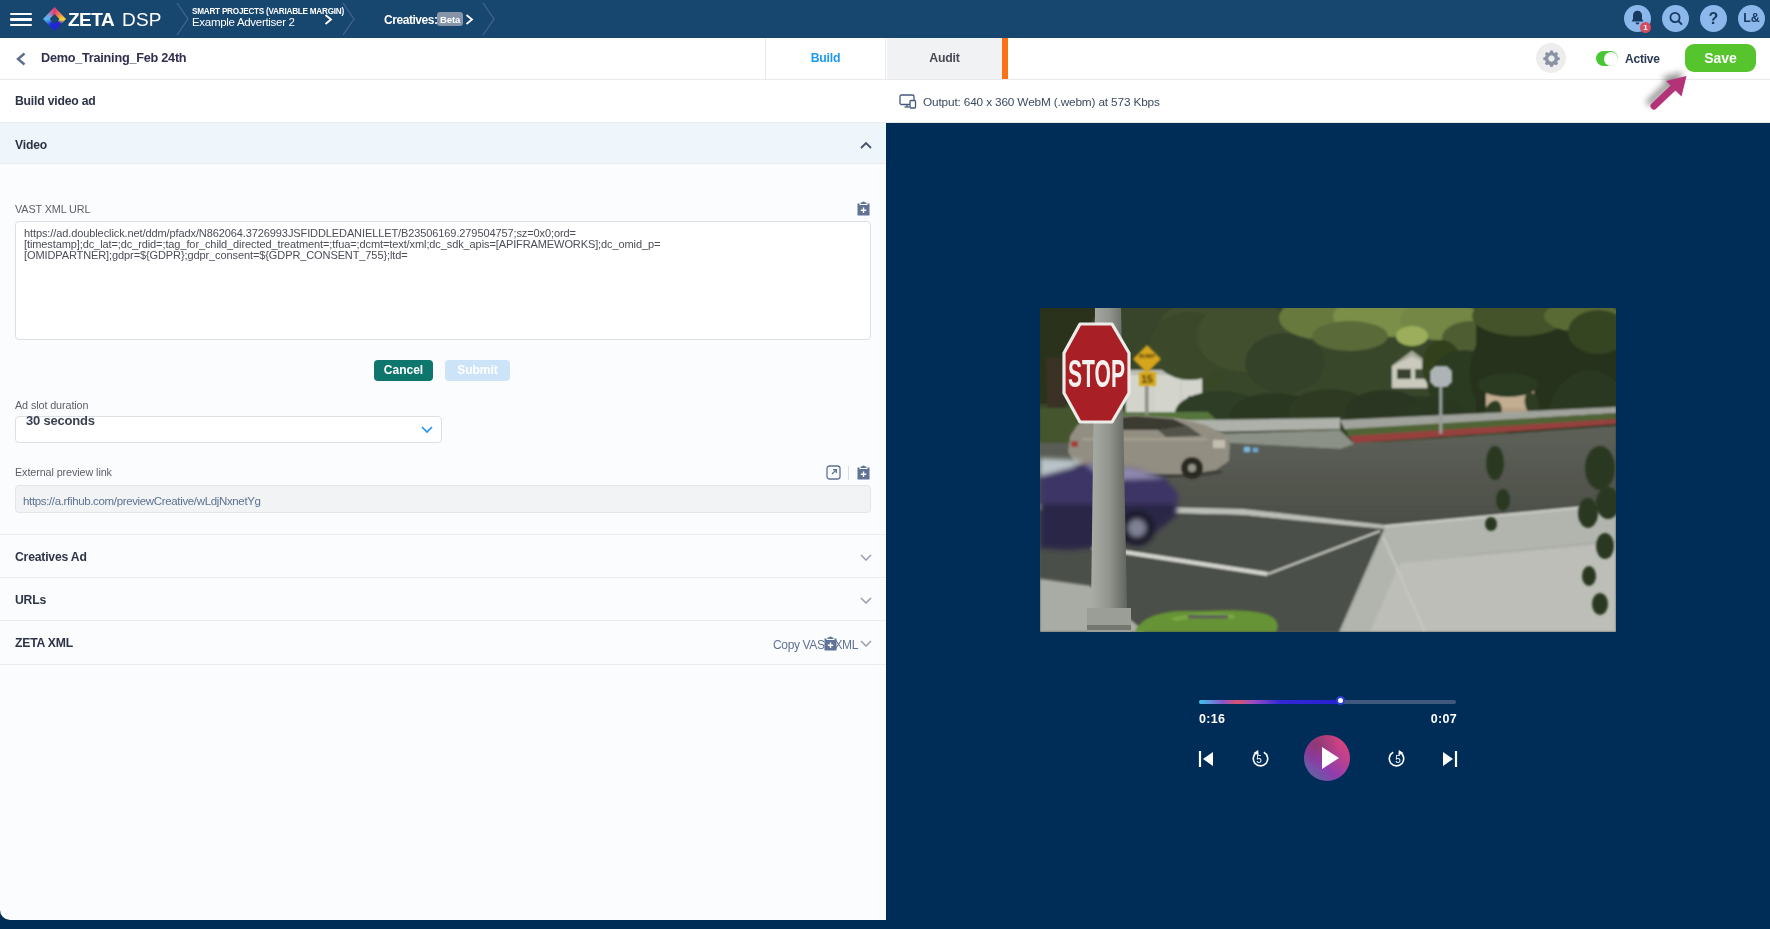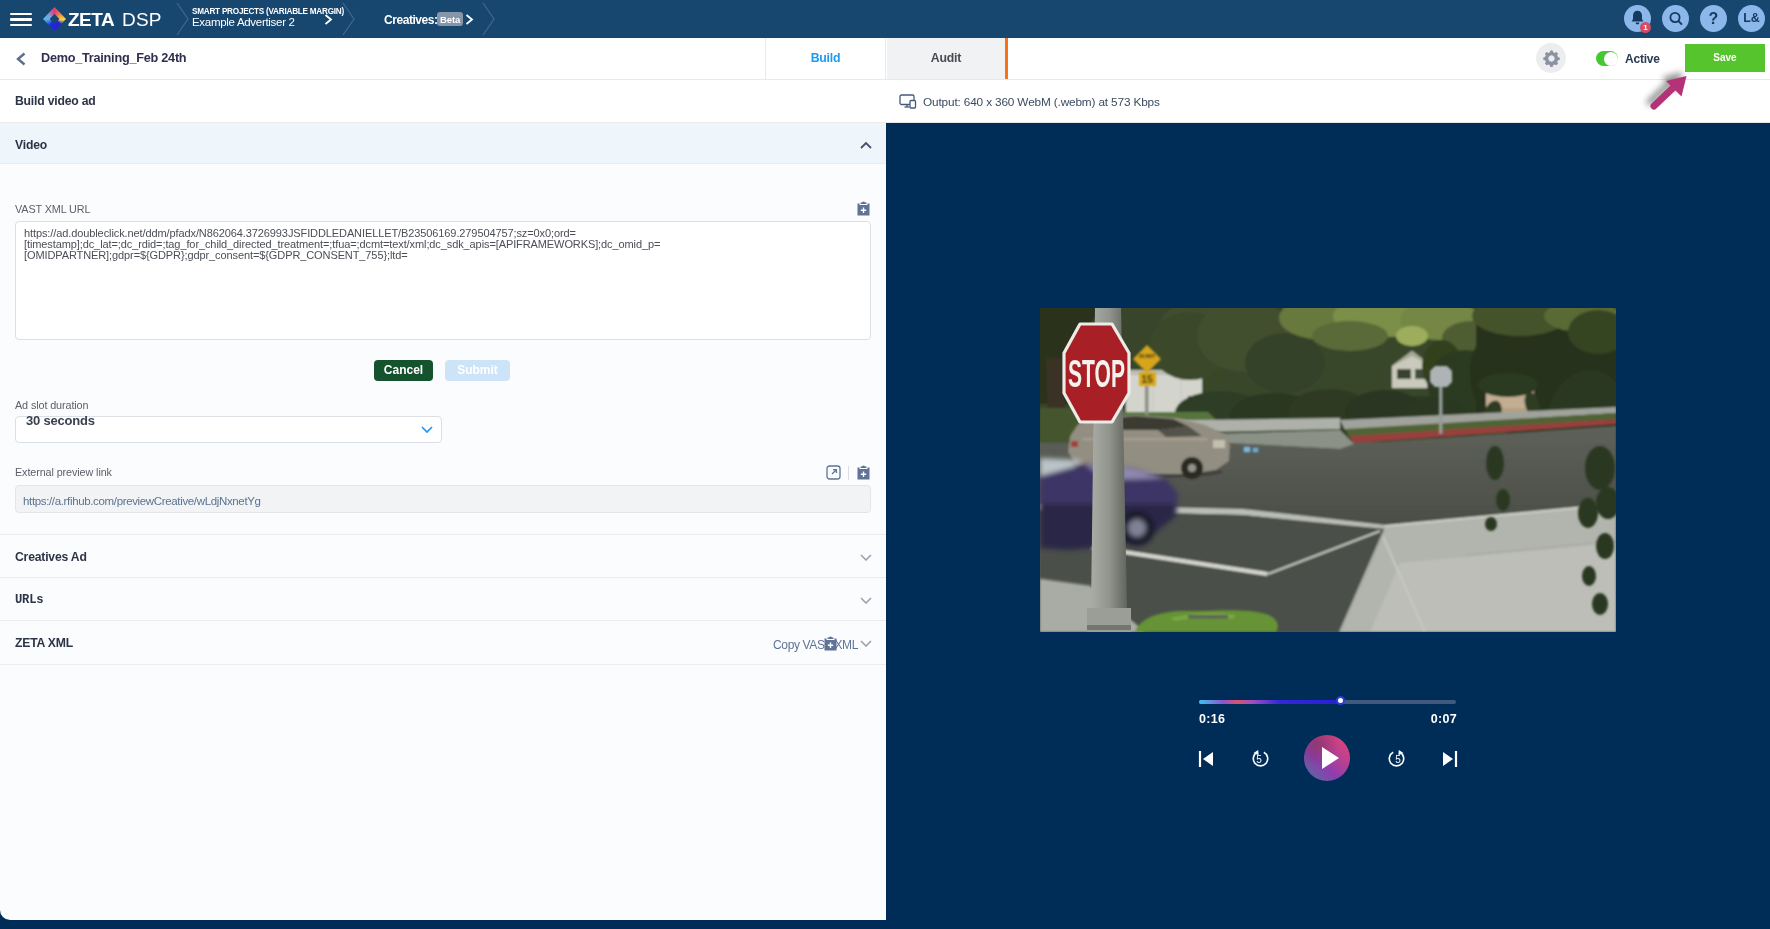--- a/index.html
+++ b/index.html
@@ -26,26 +26,26 @@
   .beta { position:absolute; background:#8795aa; color:#fff; font-size:9.5px; font-weight:bold; border-radius:3px; padding:1.5px 3px; letter-spacing:-0.1px; }
   .nav-circ { position:absolute; top:5px; width:27px; height:27px; border-radius:50%; background:#8cb7eb; color:#16395f; text-align:center; }
   .badge { position:absolute; width:11px; height:11px; border-radius:50%; background:#d84a5f; color:#fff; font-size:8px; font-weight:bold; line-height:11px; text-align:center; }
 
   
   .header { position:absolute; left:0; top:38px; width:1770px; height:42px; background:#fff; border-bottom:1px solid #e9e9e9; }
   .back { position:absolute; left:15px; top:52px; }
   .title { position:absolute; left:41px; top:51px; font-size:12.7px; font-weight:bold; color:#2f2f4f; letter-spacing:-0.25px; }
   .tab { position:absolute; top:38px; height:41px; width:121px; text-align:center; line-height:41px; font-size:12.3px; font-weight:bold; letter-spacing:-0.2px; }
   .tab.build { left:765px; background:#fff; color:#1d9bf0; border-left:1px solid #eaeaea; border-right:1px solid #eaeaea; }
-  .tab.audit { left:887px; background:#f1f2f3; color:#4a4a55; border-right:3px solid #f97316; }
+  .tab.audit { left:887px; background:#f1f2f3; color:#4a4a55; border-right:6px solid #f97316; }
   .gearc { position:absolute; left:1536px; top:43px; width:30px; height:30px; border-radius:50%; background:#ededee; }
   .toggle { position:absolute; left:1596px; top:51px; width:22px; height:15px; border-radius:8px; background:#45c832; }
   .toggle .knob { position:absolute; right:0.5px; top:0.5px; width:14px; height:14px; background:#fff; border-radius:50%; }
   .active-lbl { position:absolute; left:1625px; top:52px; font-size:12px; font-weight:bold; color:#2c3a55; letter-spacing:-0.2px; }
-  .save { position:absolute; left:1685px; top:44px; width:80px; height:28px; background:#55c42d; border-radius:0; color:#fff; font-size:10px; font-weight:bold; text-align:center; line-height:28px; }
+  .save { position:absolute; left:1685px; top:44px; width:71px; height:28px; background:#55c42d; border-radius:9px; color:#fff; font-size:14px; font-weight:bold; text-align:center; line-height:28px; }
 
   
   .left-panel { position:absolute; left:0; top:80px; width:886px; height:840px; background:#fbfcfd; border-bottom-left-radius:10px; }
   .lp-row { position:absolute; left:0; width:886px; border-bottom:1px solid #ececef; }
   .lp-title { font-size:12.2px; font-weight:bold; color:#2e3447; position:absolute; left:15px; letter-spacing:-0.2px; }
   .lbl { font-size:10.8px; color:#5d6068; position:absolute; letter-spacing:-0.1px; }
   .chev-down { position:absolute; width:12px; height:8px; }
 
   
   .clip { position:absolute; width:13px; height:15px; }
@@ -149,21 +149,21 @@
 <div class="lbl" style="left:15px; top:203px;">VAST XML URL</div>
 <svg class="clip" style="left:857px; top:201px;" viewBox="0 0 13 15">
     <path fill="#5f7396" d="M3.5 1.6 L5 1.6 A1.6 1.6 0 0 1 8 1.6 L9.5 1.6 L9.5 3 L3.5 3 Z"></path>
     <path fill="#5f7396" d="M0.5 2.6 h2 v1.4 h8 v-1.4 h2 v12 h-12 Z"></path>
     <path fill="#fff" d="M5.8 6.5 h1.4 v2 h2 v1.4 h-2 v2 h-1.4 v-2 h-2 v-1.4 h2 Z"></path>
   </svg>
 
 <div class="abs" style="left:15px; top:221px; width:856px; height:119px; background:#fff; border:1px solid #dcdfe3; border-radius:4px;"></div>
 <div class="abs" style="left:24px; top:228px; width:700px; font-size:11px; line-height:10.8px; color:#4b4e57; letter-spacing:-0.1px;">https://ad.doubleclick.net/ddm/pfadx/N862064.3726993JSFIDDLEDANIELLET/B23506169.279504757;sz=0x0;ord=<br>[timestamp];dc_lat=;dc_rdid=;tag_for_child_directed_treatment=;tfua=;dcmt=text/xml;dc_sdk_apis=[APIFRAMEWORKS];dc_omid_p=<br>[OMIDPARTNER];gdpr=${GDPR};gdpr_consent=${GDPR_CONSENT_755};ltd=</div>
 
-<div class="abs" style="left:374px; top:360px; width:59px; height:21px; background:#14532d; border-radius:4px; color:#fff; font-size:12px; font-weight:bold; text-align:center; line-height:21px;">Cancel</div>
+<div class="abs" style="left:374px; top:360px; width:59px; height:21px; background:#0f766e; border-radius:4px; color:#fff; font-size:12px; font-weight:bold; text-align:center; line-height:21px;">Cancel</div>
 <div class="abs" style="left:445px; top:360px; width:65px; height:21px; background:#cde4f8; border-radius:4px; color:#fff; font-size:12px; font-weight:bold; text-align:center; line-height:21px;">Submit</div>
 
 <div class="lbl" style="left:15px; top:399px;">Ad slot duration</div>
 <div class="abs" style="left:15px; top:416px; width:427px; height:27px; background:#fff; border:1px solid #dcdfe3; border-radius:4px;"></div>
 <div class="abs" style="left:26px; top:413px; font-size:13px; font-weight:bold; color:#3a4150; letter-spacing:-0.2px;">30 seconds</div>
 <svg class="abs" style="left:421px; top:426px;" width="12" height="8">
     <path d="M1 1 L6 6 L11 1" fill="none" stroke="#2196f3" stroke-width="1.7"></path>
   </svg>
 
 <div class="lbl" style="left:15px; top:466px;">External preview link</div>
@@ -179,21 +179,21 @@
   </svg>
 <div class="abs" style="left:15px; top:485px; width:856px; height:28px; background:#f2f3f5; border:1px solid #e4e5e8; border-radius:4px;"></div>
 <div class="abs" style="left:23px; top:495px; font-size:11.5px; color:#5c7392; letter-spacing:-0.35px;">https://a.rfihub.com/previewCreative/wLdjNxnetYg</div>
 
 <div class="lp-row" style="top:534px; height:44px; border-top:1px solid #ececef;"></div>
 <div class="lp-title" style="top:550px;">Creatives Ad</div>
 <svg class="chev-down" style="left:860px; top:553px;">
     <path d="M1 2 L6 7 L11 2" fill="none" stroke="#9aa2b0" stroke-width="1.6"></path>
   </svg>
 <div class="lp-row" style="top:578px; height:43px;"></div>
-<div class="lp-title" style="top:593px;font-family:Liberation Mono, monospace;">URLs</div>
+<div class="lp-title" style="top:593px;">URLs</div>
 <svg class="chev-down" style="left:860px; top:596px;">
     <path d="M1 2 L6 7 L11 2" fill="none" stroke="#9aa2b0" stroke-width="1.6"></path>
   </svg>
 <div class="lp-row" style="top:621px; height:44px;"></div>
 <div class="lp-title" style="top:636px;">ZETA XML</div>
 <div class="abs" style="left:745px; top:638px; font-size:12px; color:#5f7396; letter-spacing:-0.35px;margin-left:28px;">Copy VAST XML</div>
 <svg class="clip" style="left:824px; top:636px;" viewBox="0 0 13 15">
     <path fill="#5f7396" d="M3.5 1.6 L5 1.6 A1.6 1.6 0 0 1 8 1.6 L9.5 1.6 L9.5 3 L3.5 3 Z"></path>
     <path fill="#5f7396" d="M0.5 2.6 h2 v1.4 h8 v-1.4 h2 v12 h-12 Z"></path>
     <path fill="#fff" d="M5.8 6.5 h1.4 v2 h2 v1.4 h-2 v2 h-1.4 v-2 h-2 v-1.4 h2 Z"></path>

